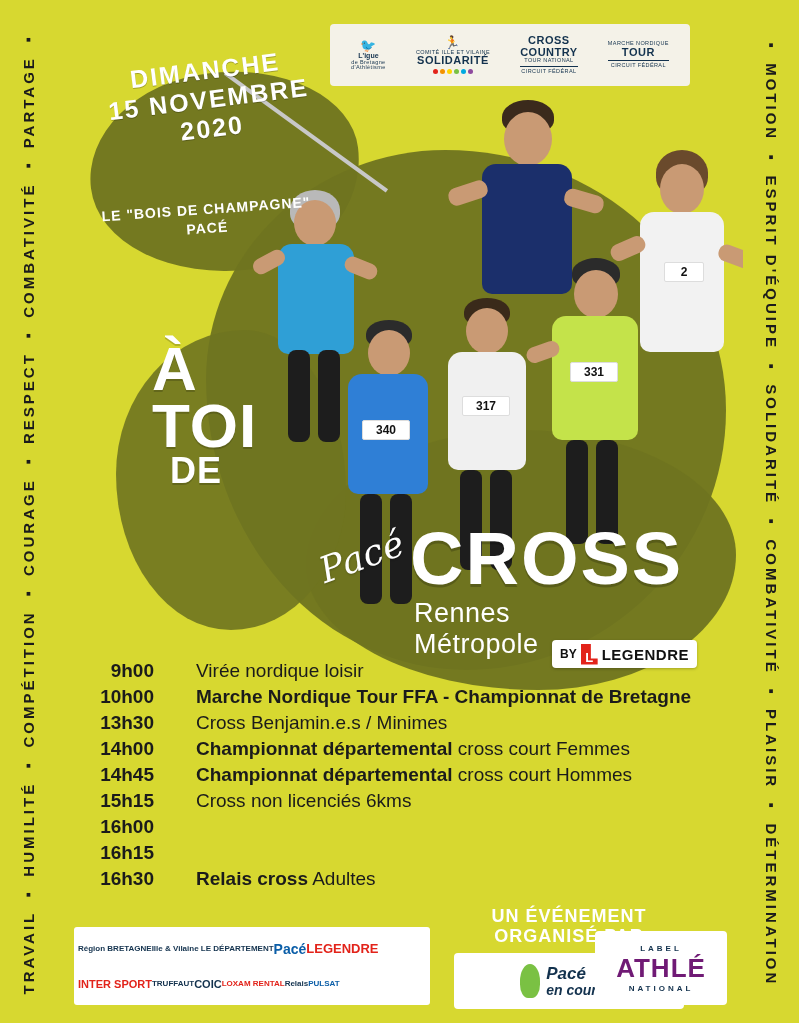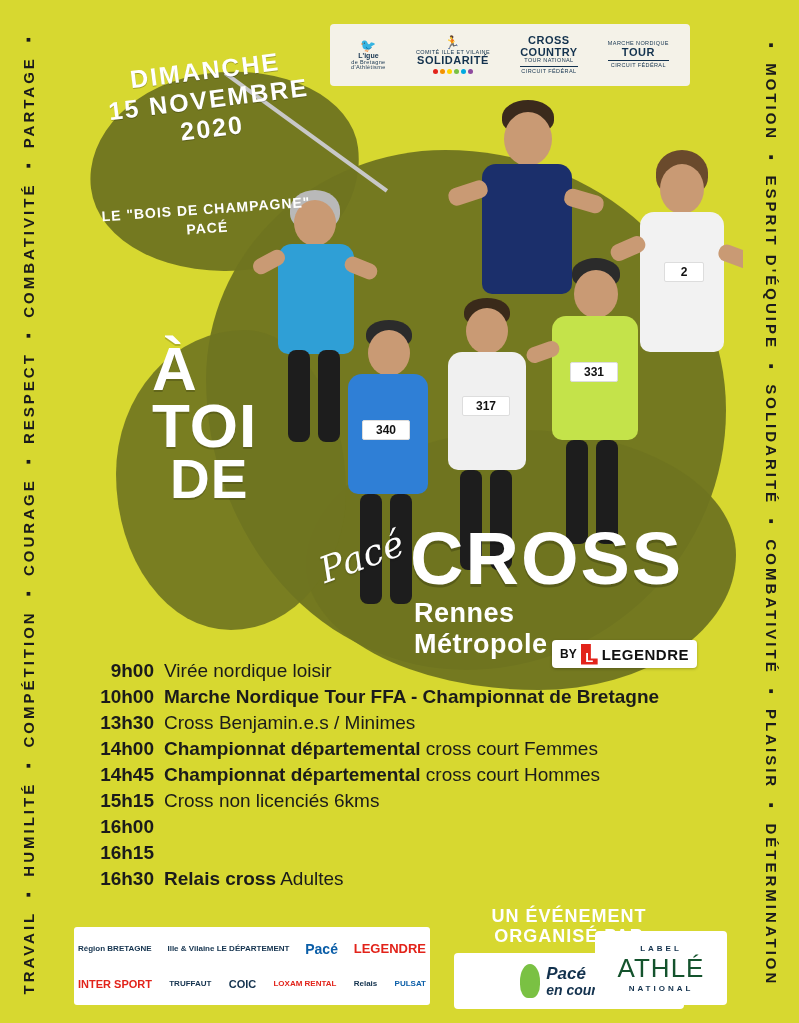--- a/index.html
+++ b/index.html
@@ -82,21 +82,21 @@
     letter-spacing:1px;
   }
 
   .slogan{
     position:absolute;left:96px;top:340px;z-index:5;
     color:#ffffff;font-weight:800;line-height:.92;
     text-shadow:0 2px 0 rgba(0,0,0,.18);
   }
   .slogan .s1{font-size:62px;letter-spacing:1px;}
   .slogan .s2{font-size:62px;letter-spacing:1px;}
-  .slogan .s3{font-size:55px;letter-spacing:1px;margin-left:18px;}
+  .slogan .s3{font-size:36px;letter-spacing:1px;margin-left:18px;}
   .slogan .s4{font-size:47px;letter-spacing:1px;}
 
   
   .athletes{position:absolute;left:150px;top:90px;width:520px;height:600px;z-index:4;}
   .runner{position:absolute;}
   .head{border-radius:50%;background:#c99a74;position:absolute;}
   .hair{position:absolute;border-radius:50% 50% 40% 40%;}
   .torso{position:absolute;border-radius:14px 14px 10px 10px;}
   .arm{position:absolute;border-radius:8px;background:#c99a74;}
   .leg{position:absolute;border-radius:8px;background:#c99a74;}
@@ -114,48 +114,48 @@
     font-size:36px;transform:rotate(-20deg);letter-spacing:.5px;
     text-shadow:0 1px 2px rgba(0,0,0,.25);
   }
   .cross-word{
     position:absolute;left:92px;top:22px;
     color:#ffffff;font-size:74px;font-weight:800;letter-spacing:2px;
     line-height:1;text-shadow:0 3px 0 rgba(0,0,0,.2);
   }
   .rm-word{
     position:absolute;left:96px;top:98px;
-    color:#ffffff;font-size:27px;font-weight:700;letter-spacing:.5px;
+    color:#ffffff;font-size:27px;font-weight:400;letter-spacing:.5px;
   }
   .bybadge{
     position:absolute;left:234px;top:140px;
     background:#ffffff;border-radius:4px;height:28px;
     display:flex;align-items:center;gap:4px;padding:0 8px;
     box-shadow:0 1px 3px rgba(0,0,0,.25);
   }
   .bybadge .by{font-size:12px;font-weight:700;color:#111;}
   .bybadge .lmark{
     width:17px;height:21px;background:#e2231a;color:#fff;font-weight:800;
     font-size:13px;display:flex;align-items:flex-end;justify-content:center;
     clip-path:polygon(0 0,60% 0,60% 72%,100% 72%,100% 100%,0 100%);
   }
   .bybadge .lname{font-size:15px;font-weight:800;color:#111;letter-spacing:.5px;}
 
   
   .schedule{position:absolute;left:20px;top:660px;width:650px;z-index:7;}
   .srow{display:flex;align-items:baseline;margin-bottom:4px;}
   .stime{width:78px;text-align:right;padding-right:10px;font-size:19px;font-weight:700;color:#1b1b1b;}
   .stext{font-size:19px;color:#1b1b1b;}
-  .stext b{font-weight:800;}
+  .stext b{font-weight:800;margin-left:32px;}
 
   
   .sponsorbox{
     position:absolute;left:18px;bottom:18px;width:356px;height:78px;
     background:#ffffff;border-radius:3px;z-index:7;
-    display:flex;flex-wrap:wrap;align-items:center;justify-content:space-between;
+    display:flex;flex-wrap:wrap;align-items:center;justify-content:flex-start;
     padding:4px;box-sizing:border-box;
   }
   .sp{font-size:8px;font-weight:800;color:#111;text-align:center;line-height:1.1;}
   .sp.red{color:#e2231a;}
   .sp.blue{color:#0b5ea8;}
   .sp.navy{color:#13324e;}
   .orgwrap{
     position:absolute;left:398px;bottom:14px;width:230px;z-index:7;text-align:center;
   }
   .orgtitle{color:#ffffff;font-weight:800;font-size:18px;letter-spacing:1px;line-height:1.15;}
@@ -165,21 +165,21 @@
   }
   .orglogo .fig{width:20px;height:34px;background:#7ac143;border-radius:50% 50% 40% 40%;}
   .orglogo .txt{font-size:17px;color:#13324e;font-style:italic;font-weight:700;line-height:1.05;text-align:left;}
   .orglogo .txt small{display:block;font-size:14px;}
   .athlebox{
     position:absolute;right:16px;bottom:18px;width:132px;height:74px;
     background:#ffffff;border-radius:4px;z-index:7;
     display:flex;flex-direction:column;align-items:center;justify-content:center;
   }
   .athlebox .lab{font-size:8px;letter-spacing:3px;color:#13324e;font-weight:700;}
-  .athlebox .word{font-size:26px;font-weight:400;color:#14532d;letter-spacing:1px;}
+  .athlebox .word{font-size:26px;font-weight:700;color:#701a75;letter-spacing:1px;}
   .athlebox .nat{font-size:8px;letter-spacing:3px;color:#13324e;font-weight:700;}
 </style>
 </head>
 <body>
 
 <div class="poster">
 
   <div class="side left">
     <div class="vtext">TRAVAIL ▪ HUMILITÉ ▪ COMPÉTITION ▪ COURAGE ▪ RESPECT ▪ COMBATIVITÉ ▪ PARTAGE ▪</div>
   </div>

